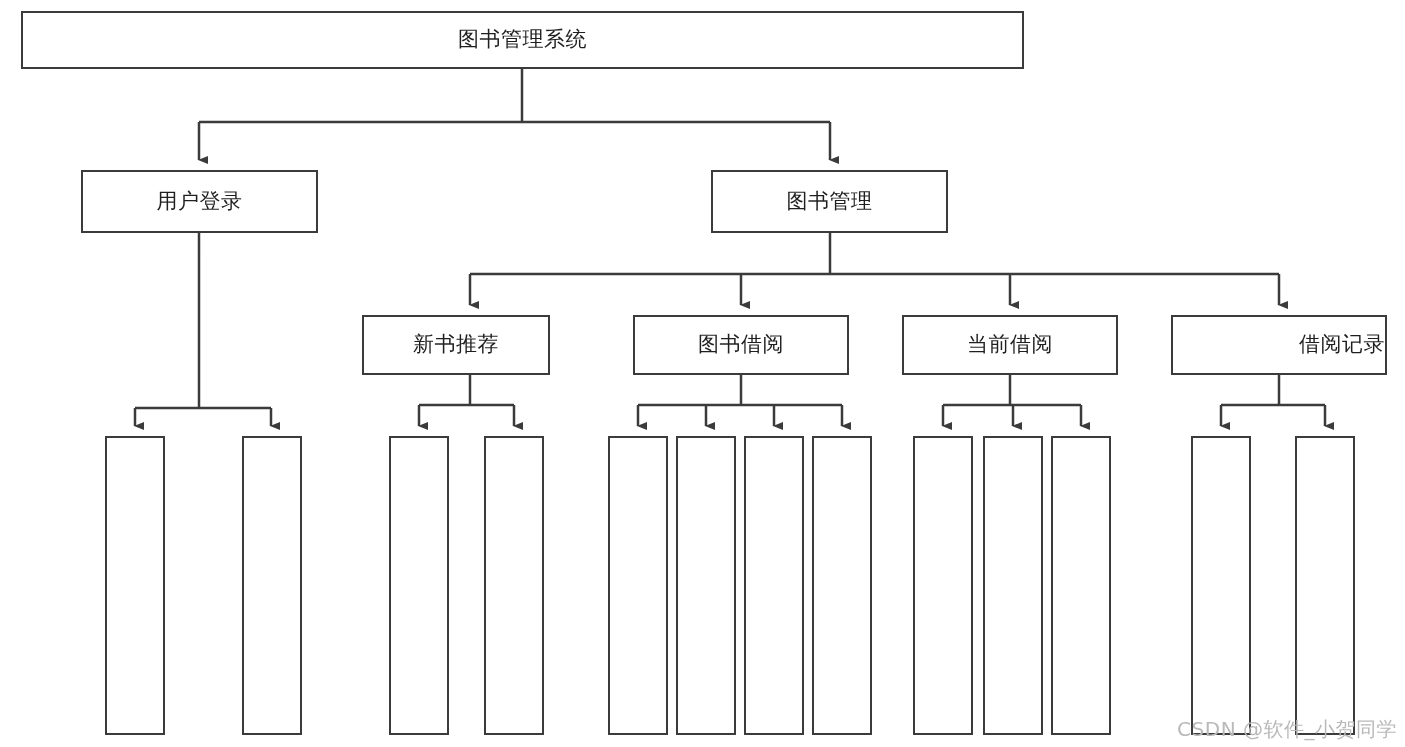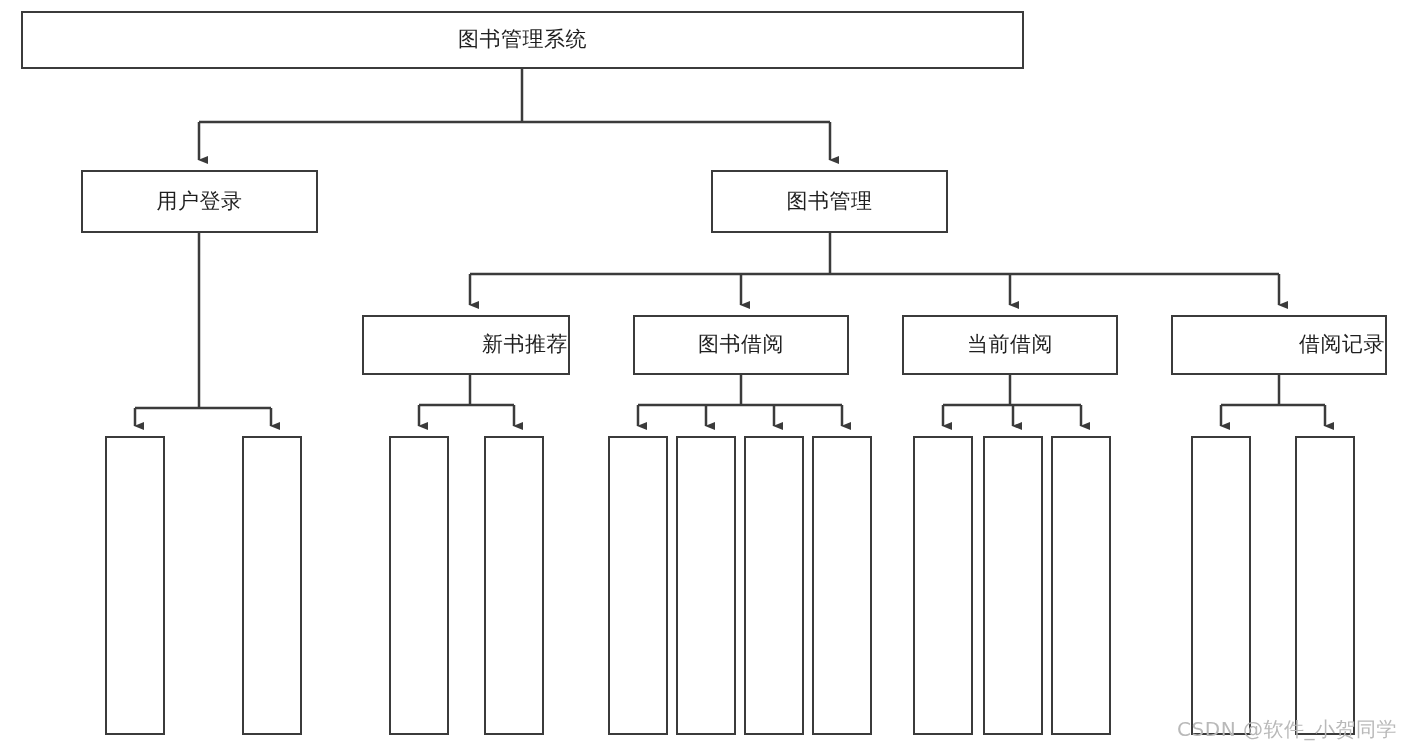--- a/index.html
+++ b/index.html
@@ -135,21 +135,21 @@
   </div>
 
   <div class="node-box" style="left:81px; top:170px; width:237px; height:63px;">
     <span class="node-label-h">用户登录</span>
   </div>
 
   <div class="node-box" style="left:711px; top:170px; width:237px; height:63px;">
     <span class="node-label-h">图书管理</span>
   </div>
 
-  <div class="node-box" style="left:362px; top:315px; width:208px; height:60px;justify-content:flex-end;">
+  <div class="node-box" style="left:362px; top:315px; width:188px; height:60px;">
     <span class="node-label-h">新书推荐</span>
   </div>
 
   <div class="node-box" style="left:902px; top:315px; width:216px; height:60px;">
     <span class="node-label-h">当前借阅</span>
   </div>
 
   <div class="node-box" style="left:633px; top:315px; width:216px; height:60px;">
     <span class="node-label-h">图书借阅</span>
   </div>

